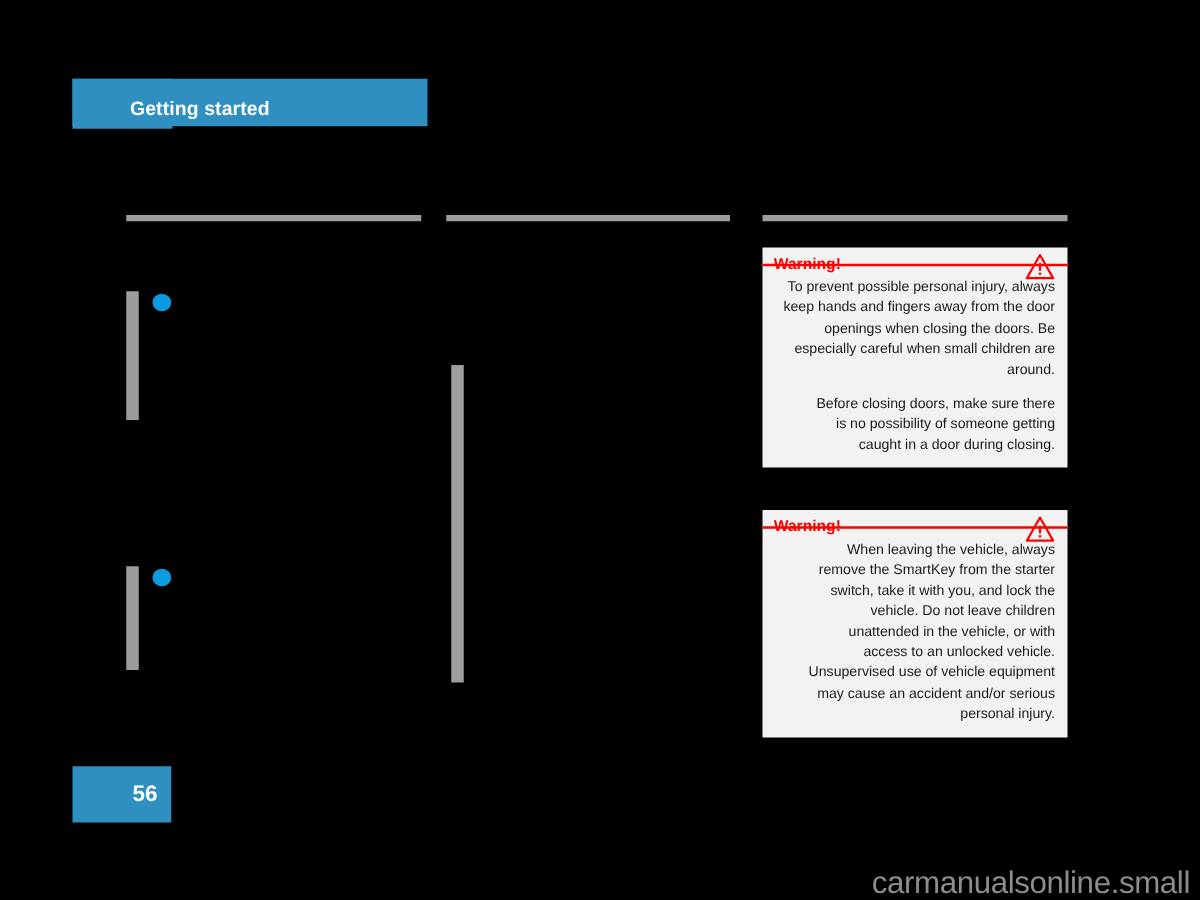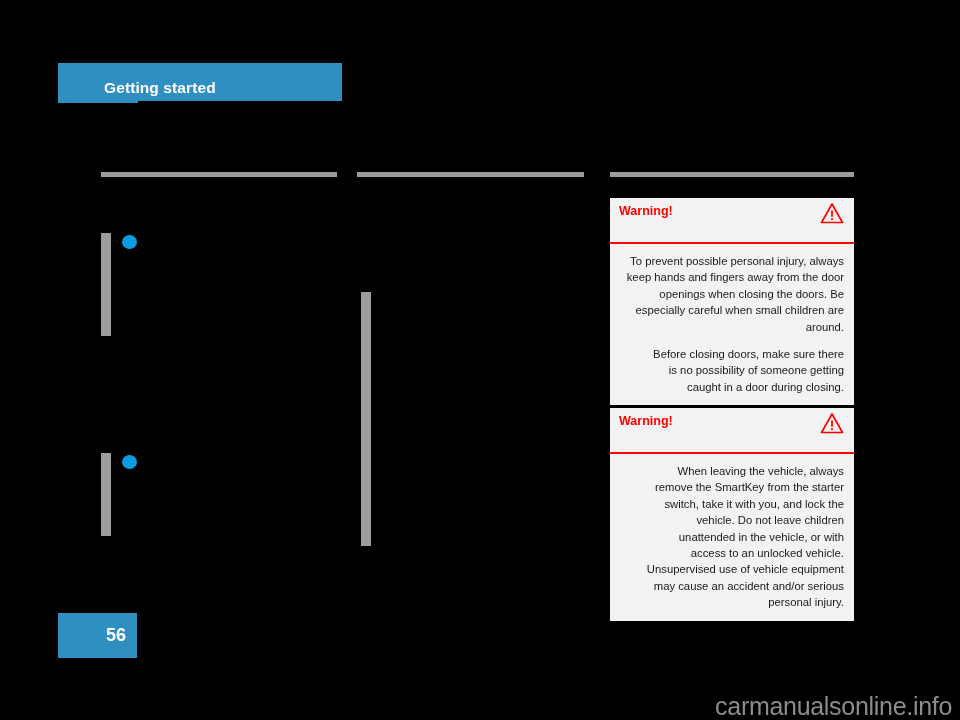--- a/index.html
+++ b/index.html
@@ -88,21 +88,21 @@
     left: 610px;
     width: 244px;
     background: #F2F2F2;
     box-sizing: border-box;
   }
   .warning-box.w1 { top: 198px; }
   .warning-box.w2 { top: 408px; }
 
   .warning-head {
     position: relative;
-    height: 46px;
+    height: 15px;
     border-bottom: 2px solid #FF0000;
     box-sizing: border-box;
   }
   .warning-title {
     position: absolute;
     left: 9px;
     top: 7px;
     font-size: 12.5px;
     font-weight: bold;
     color: #FF0000;
@@ -209,15 +209,15 @@
     </div>
     <div class="warning-body">
       <p class="warning-para">When leaving the vehicle, always remove the SmartKey from the starter switch, take it with you, and lock the vehicle. Do not leave children unattended in the vehicle, or with access to an unlocked vehicle. Unsupervised use of vehicle equipment may cause an accident and/or serious personal injury.</p>
     </div>
   </div>
 
   <div class="page-num-block">
     <div class="page-num">56</div>
   </div>
 
-  <div class="watermark">carmanualsonline.info</div>
+  <div class="watermark">carmanualsonline.small</div>
 
 </div>
 
 </body></html>

